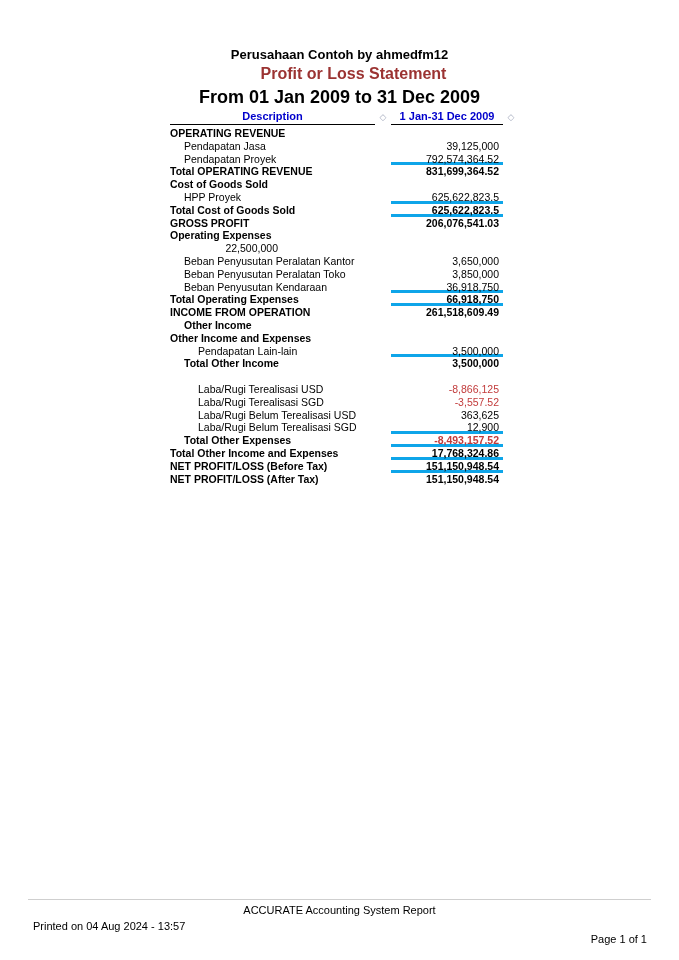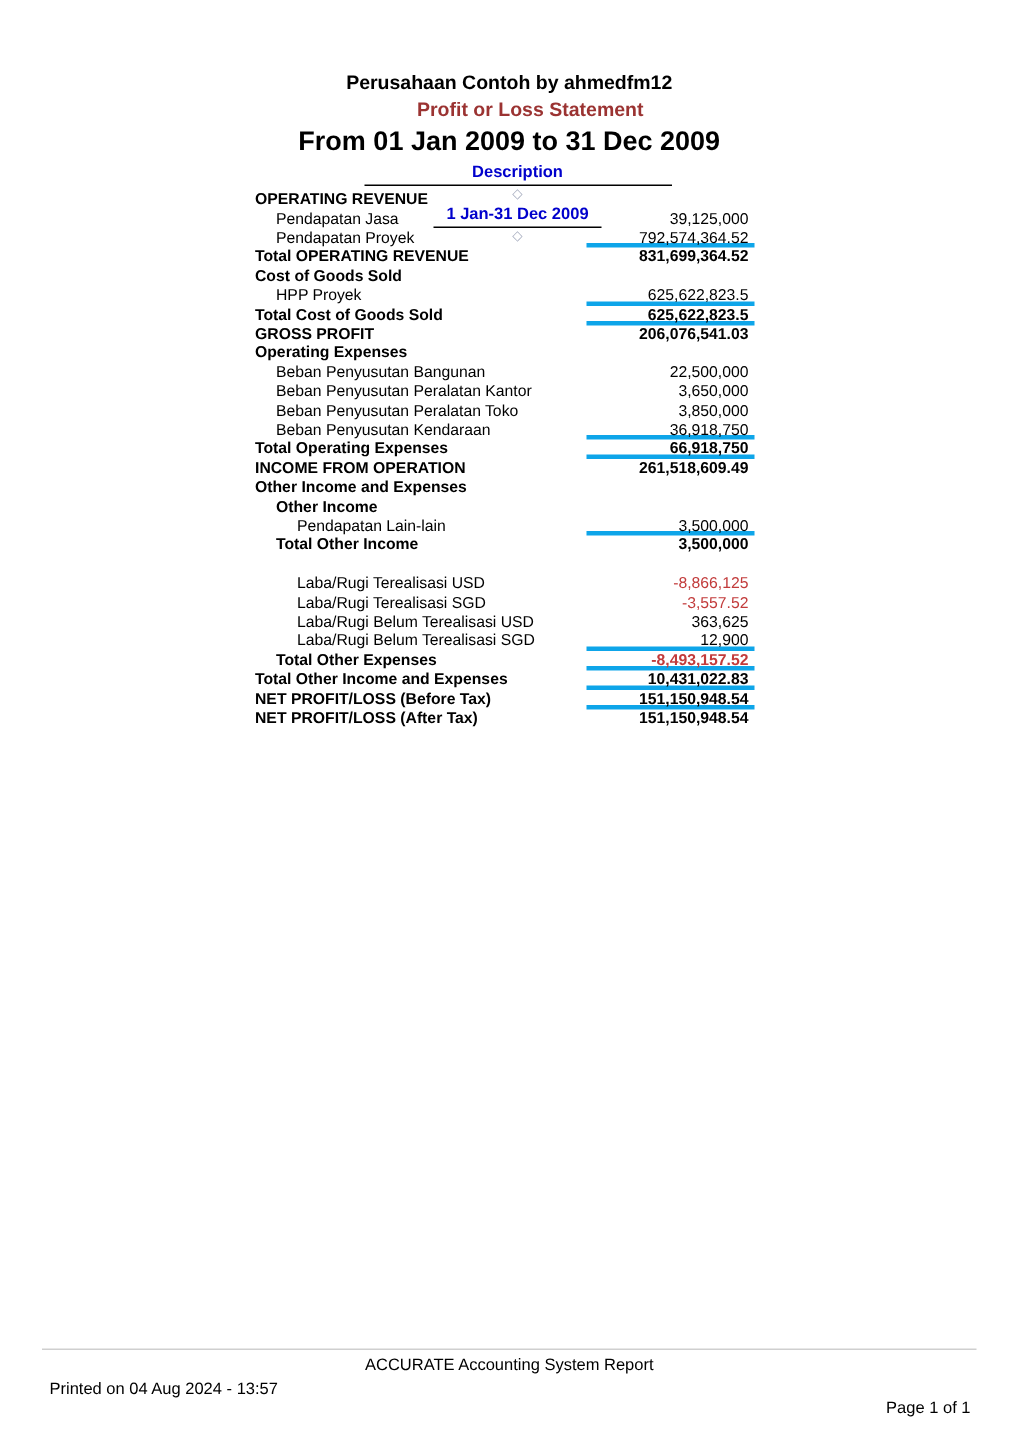--- a/index.html
+++ b/index.html
@@ -16,31 +16,31 @@
   }
 
   
   .report-header {
     position:absolute;
     top:32px; left:0;
     width:100%;
     text-align:center;
   }
   .company  { font-size:13px; font-weight:bold; color:#000; }
-  .title    { font-size:13px; font-weight:bold; color:var(--title-red, #9b3332); margin-top:3px;padding-left:28px; }
+  .title    { font-size:16px; font-weight:bold; color:var(--title-red, #9b3332); margin-top:3px;padding-left:28px; }
   .period   { font-size:18px; font-weight:bold; color:#000; margin-top:4px; }
 
   
   .table {
     position:absolute;
     left:170px; top:94px;
     width:350px;
     font-size:10.5px;
   }
-  .thead { display:flex; align-items:center; height:16px;flex-direction:column; }
+  .thead { display:flex; align-items:flex-end; height:16px; }
   .th {
     font-weight:bold;
     color:var(--header-blue, #0000cc);
     font-size:11px;
     text-align:center;
     border-bottom:1px solid #000;
     padding-bottom:2px;
   }
   .th.desc   { width:205px; }
   .th.amount { width:112px; }
@@ -136,21 +136,20 @@
         </div>
         <div class="row bold">
           <div class="cell label indent-0">GROSS PROFIT</div>
           <div class="cell value">206,076,541.03</div>
         </div>
         <div class="row bold">
           <div class="cell label indent-0">Operating Expenses</div>
           <div class="cell value"></div>
         </div>
         <div class="row">
-          <div class="cell label indent-1">Beban Penyusutan Bangunan</div>
           <div class="cell value">22,500,000</div>
         </div>
         <div class="row">
           <div class="cell label indent-1">Beban Penyusutan Peralatan Kantor</div>
           <div class="cell value">3,650,000</div>
         </div>
         <div class="row">
           <div class="cell label indent-1">Beban Penyusutan Peralatan Toko</div>
           <div class="cell value">3,850,000</div>
         </div>
@@ -160,25 +159,25 @@
         </div>
         <div class="row bold">
           <div class="cell label indent-0">Total Operating Expenses</div>
           <div class="cell value line">66,918,750</div>
         </div>
         <div class="row bold">
           <div class="cell label indent-0">INCOME FROM OPERATION</div>
           <div class="cell value">261,518,609.49</div>
         </div>
         <div class="row bold">
+          <div class="cell label indent-1">Other Income</div>
+          <div class="cell value"></div>
+        </div>
+        <div class="row bold">
           <div class="cell label indent-0">Other Income and Expenses</div>
-          <div class="cell value"></div>
-        </div>
-        <div class="row bold">
-          <div class="cell label indent-1">Other Income</div>
           <div class="cell value"></div>
         </div>
         <div class="row">
           <div class="cell label indent-2">Pendapatan Lain-lain</div>
           <div class="cell value line">3,500,000</div>
         </div>
         <div class="row bold">
           <div class="cell label indent-1">Total Other Income</div>
           <div class="cell value">3,500,000</div>
         </div>
@@ -200,21 +199,21 @@
         <div class="row">
           <div class="cell label indent-2">Laba/Rugi Belum Terealisasi SGD</div>
           <div class="cell value line">12,900</div>
         </div>
         <div class="row bold">
           <div class="cell label indent-1">Total Other Expenses</div>
           <div class="cell value negative line">-8,493,157.52</div>
         </div>
         <div class="row bold">
           <div class="cell label indent-0">Total Other Income and Expenses</div>
-          <div class="cell value line">10,431,022.83</div>
+          <div class="cell value line">17,768,324.86</div>
         </div>
         <div class="row bold">
           <div class="cell label indent-0">NET PROFIT/LOSS (Before Tax)</div>
           <div class="cell value line">151,150,948.54</div>
         </div>
         <div class="row bold">
           <div class="cell label indent-0">NET PROFIT/LOSS (After Tax)</div>
           <div class="cell value">151,150,948.54</div>
         </div>
       </div>

